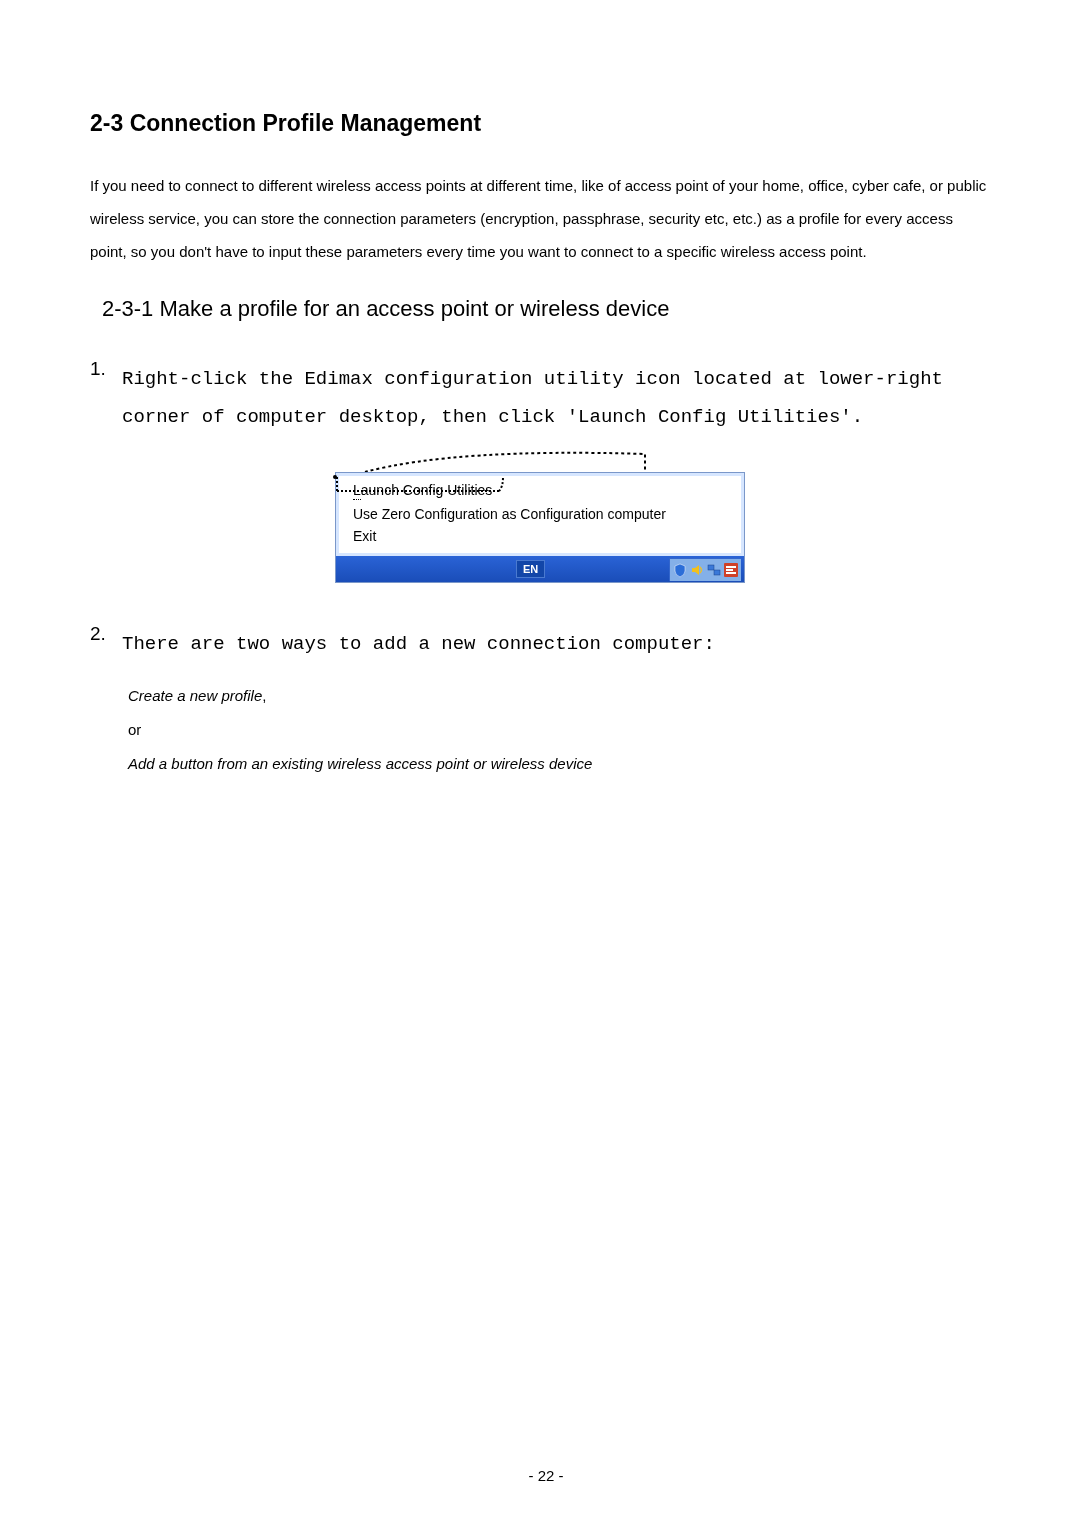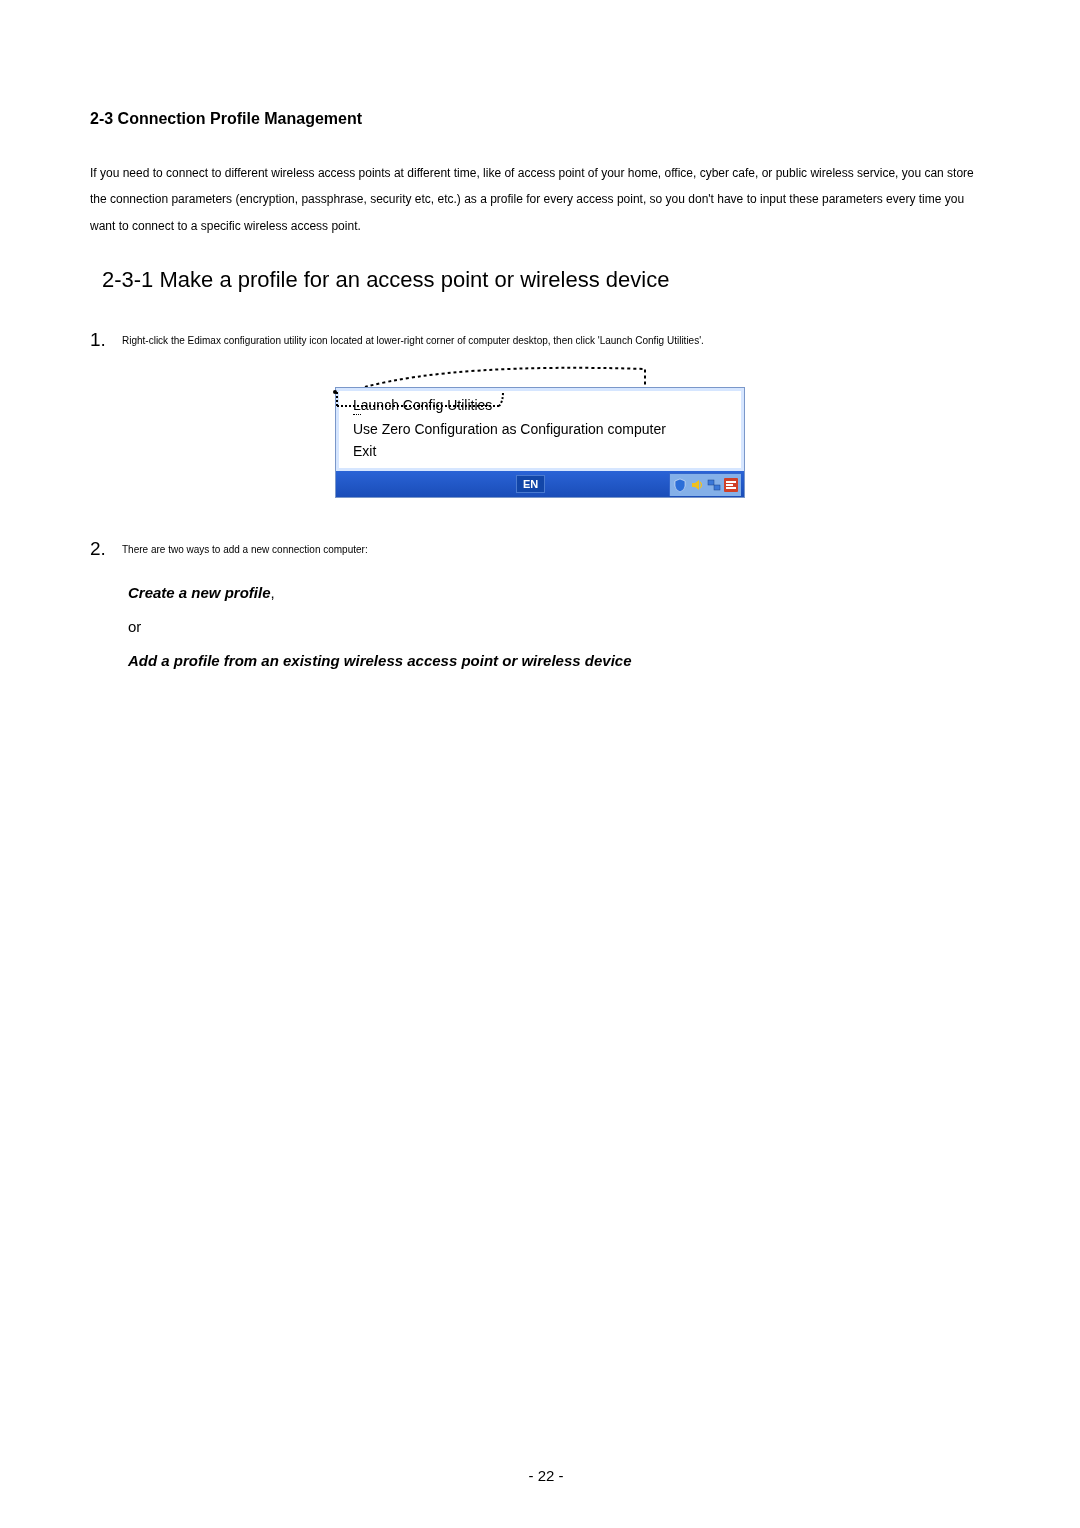--- a/index.html
+++ b/index.html
@@ -10,26 +10,26 @@
     color: #000000;
     width: 1080px;
     height: 1528px;
     position: relative;
     box-sizing: border-box;
   }
   .page {
     padding: 110px 90px 60px 90px;
   }
   h2.title {
-    font-size: 16px;
+    font-size: 23px;
     font-weight: bold;
     margin: 0 0 32px 0;
   }
   p.body-text {
-    font-size: 12px;
+    font-size: 15px;
     line-height: 2.2;
     margin: 0 0 28px 0;
   }
   h3.subheading {
     font-size: 22px;
     font-weight: normal;
     margin: 0 0 36px 12px;
   }
   ol.num-list {
     list-style: none;
@@ -42,34 +42,35 @@
   .list-row {
     display: flex;
     align-items: flex-start;
   }
   .list-num {
     font-size: 19px;
     min-width: 30px;
     margin-right: 2px;
   }
   .list-text {
-    font-size: 10px;
+    font-size: 19px;
     line-height: 2.0;
     padding-top: 2px;
+    font-family: Liberation Mono, monospace;
   }
   .indent-block {
     margin-left: 38px;
     font-size: 15px;
   }
   .indent-block p {
     margin: 0 0 4px 0;
     line-height: 2.0;
   }
   .bold-italic {
-    font-weight: bold;
+    font-weight: normal;
     font-style: italic;
   }
   .menu-wrapper {
     display: flex;
     justify-content: center;
     margin: 14px 0 40px 0;
   }
   .context-menu {
     width: 410px;
     position: relative;
@@ -231,20 +232,20 @@
 
     <li>
       <div class="list-row">
         <div class="list-num">2.</div>
         <div class="list-text">There are two ways to add a new connection computer:</div>
       </div>
       <br>
       <div class="indent-block">
         <p><span class="bold-italic">Create a new profile</span><span>,</span></p>
         <p>or</p>
-        <p class="bold-italic">Add a profile from an existing wireless access point or wireless device</p>
+        <p class="bold-italic">Add a button from an existing wireless access point or wireless device</p>
         <br>
       </div>
     </li>
   </ol>
 </div>
 
 <div class="footer">- 22 -</div>
 
 </body></html>

